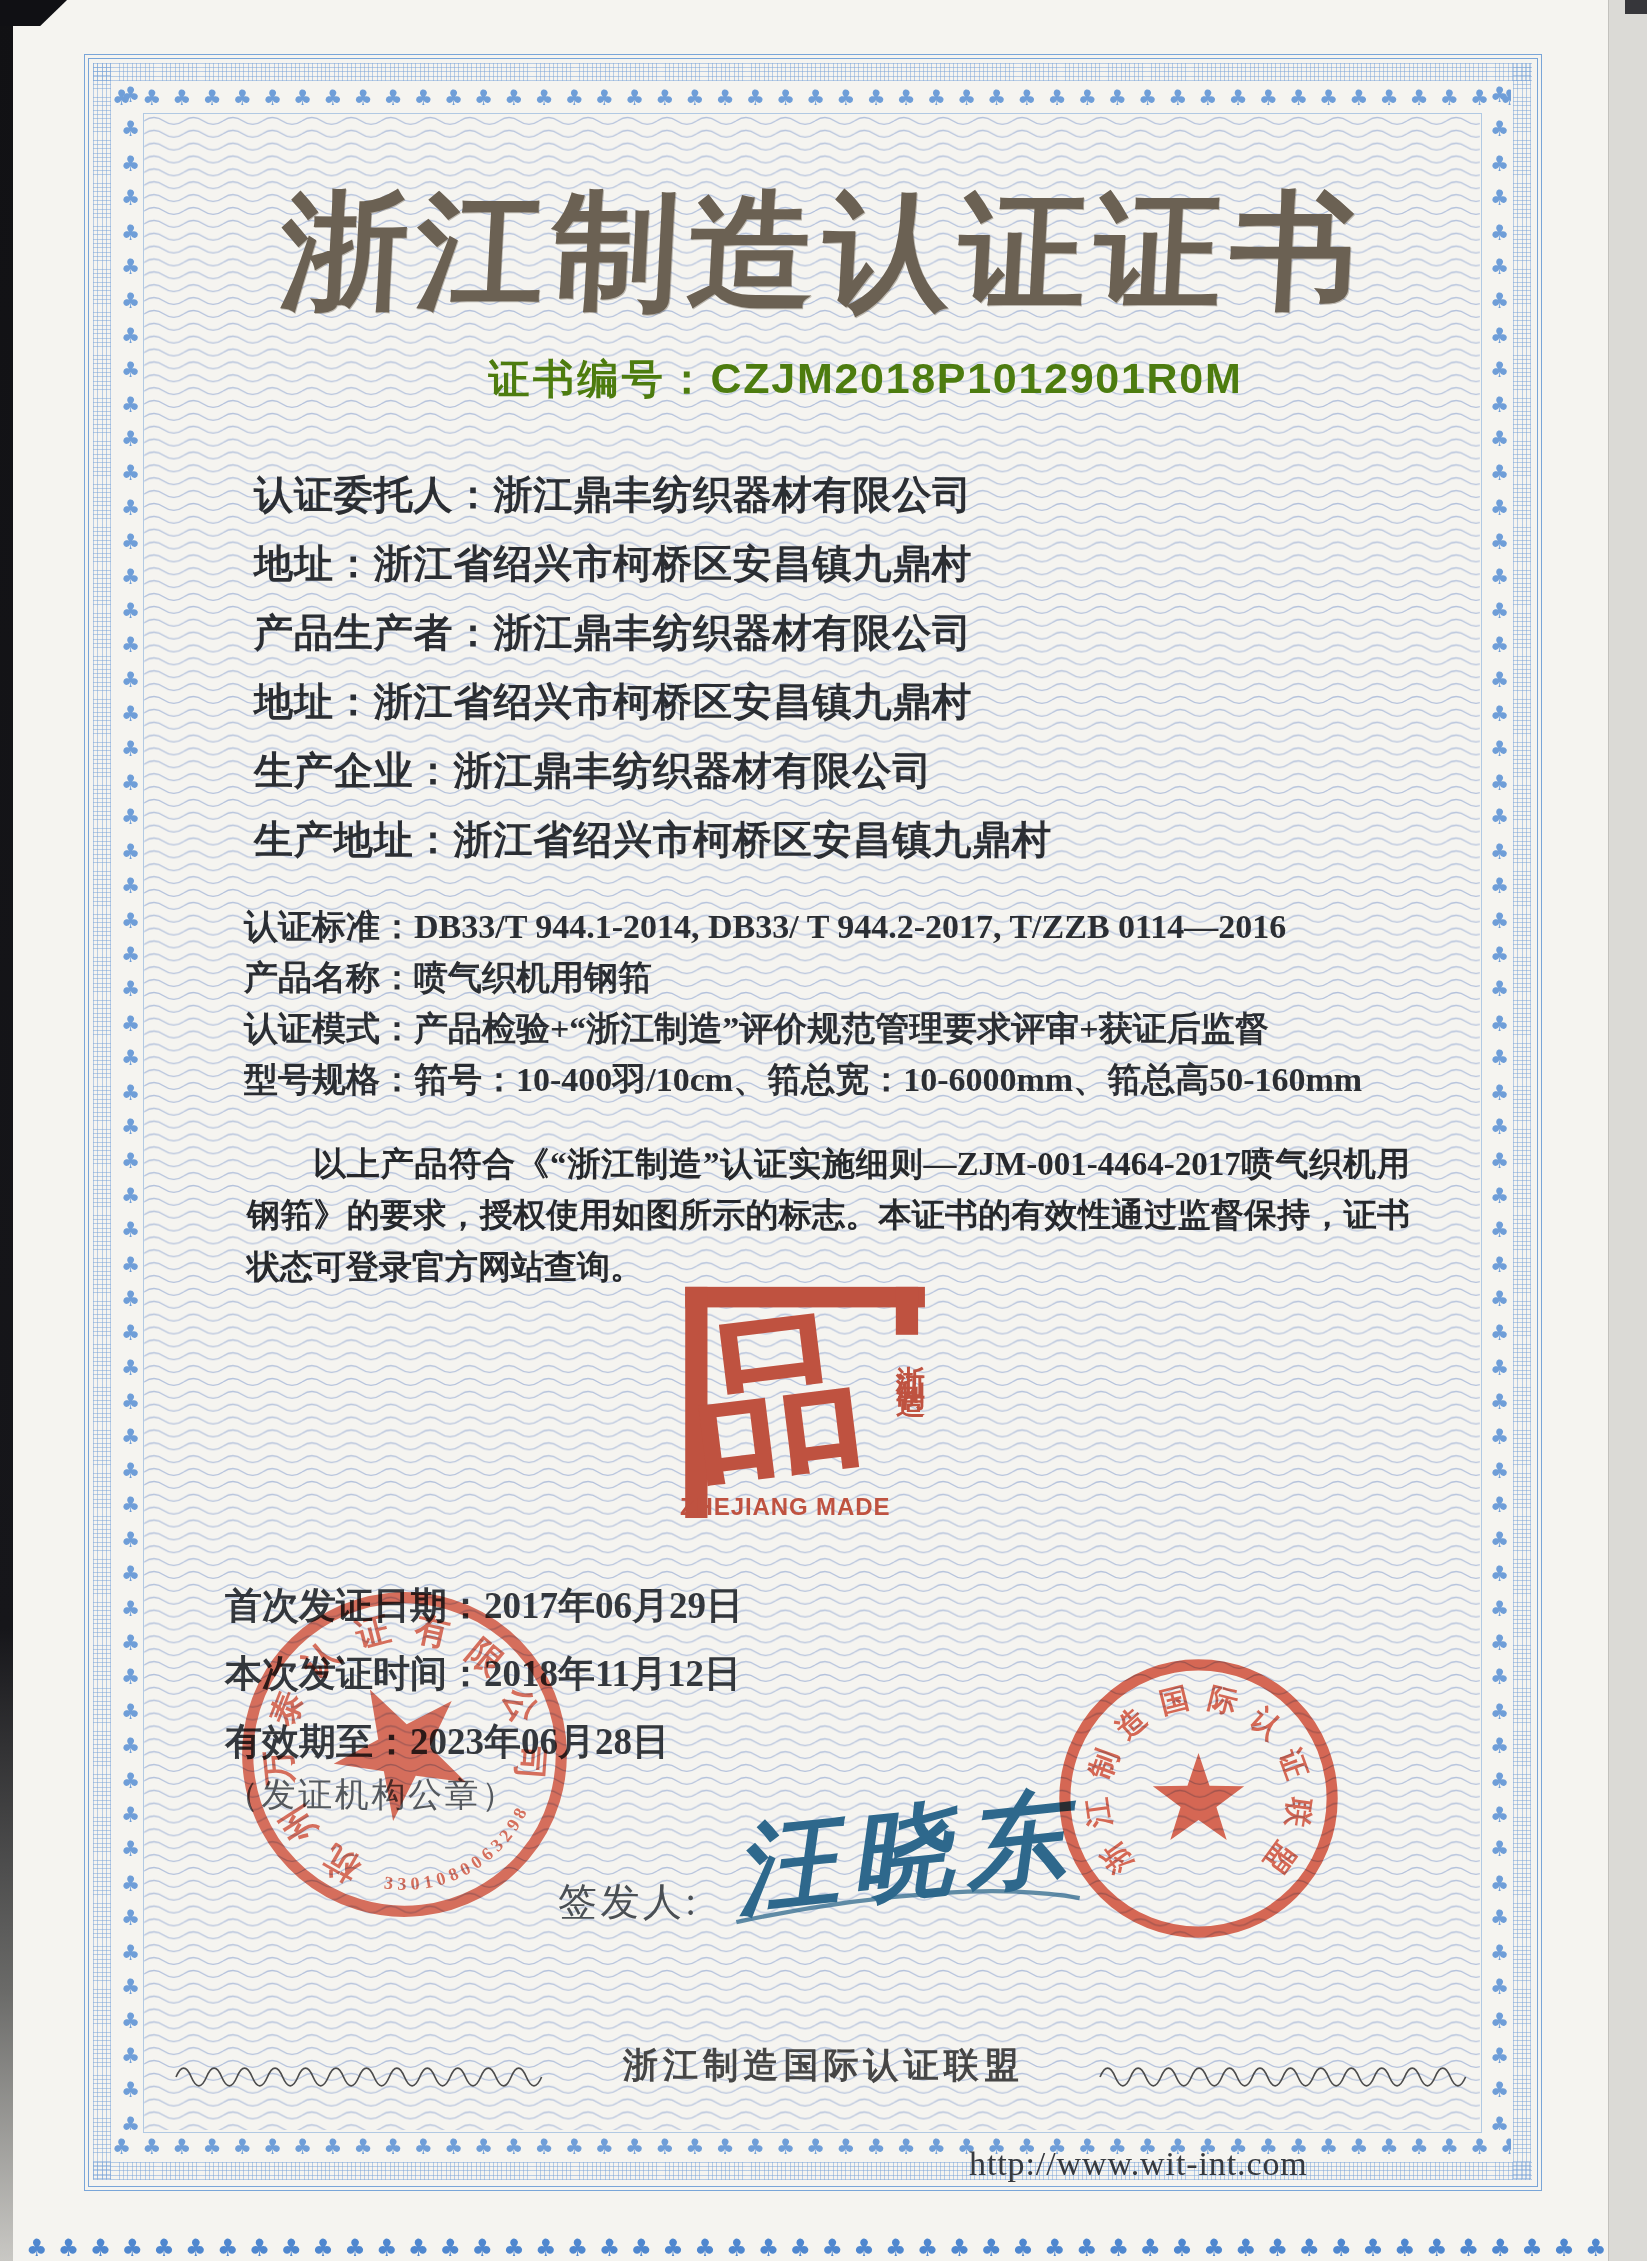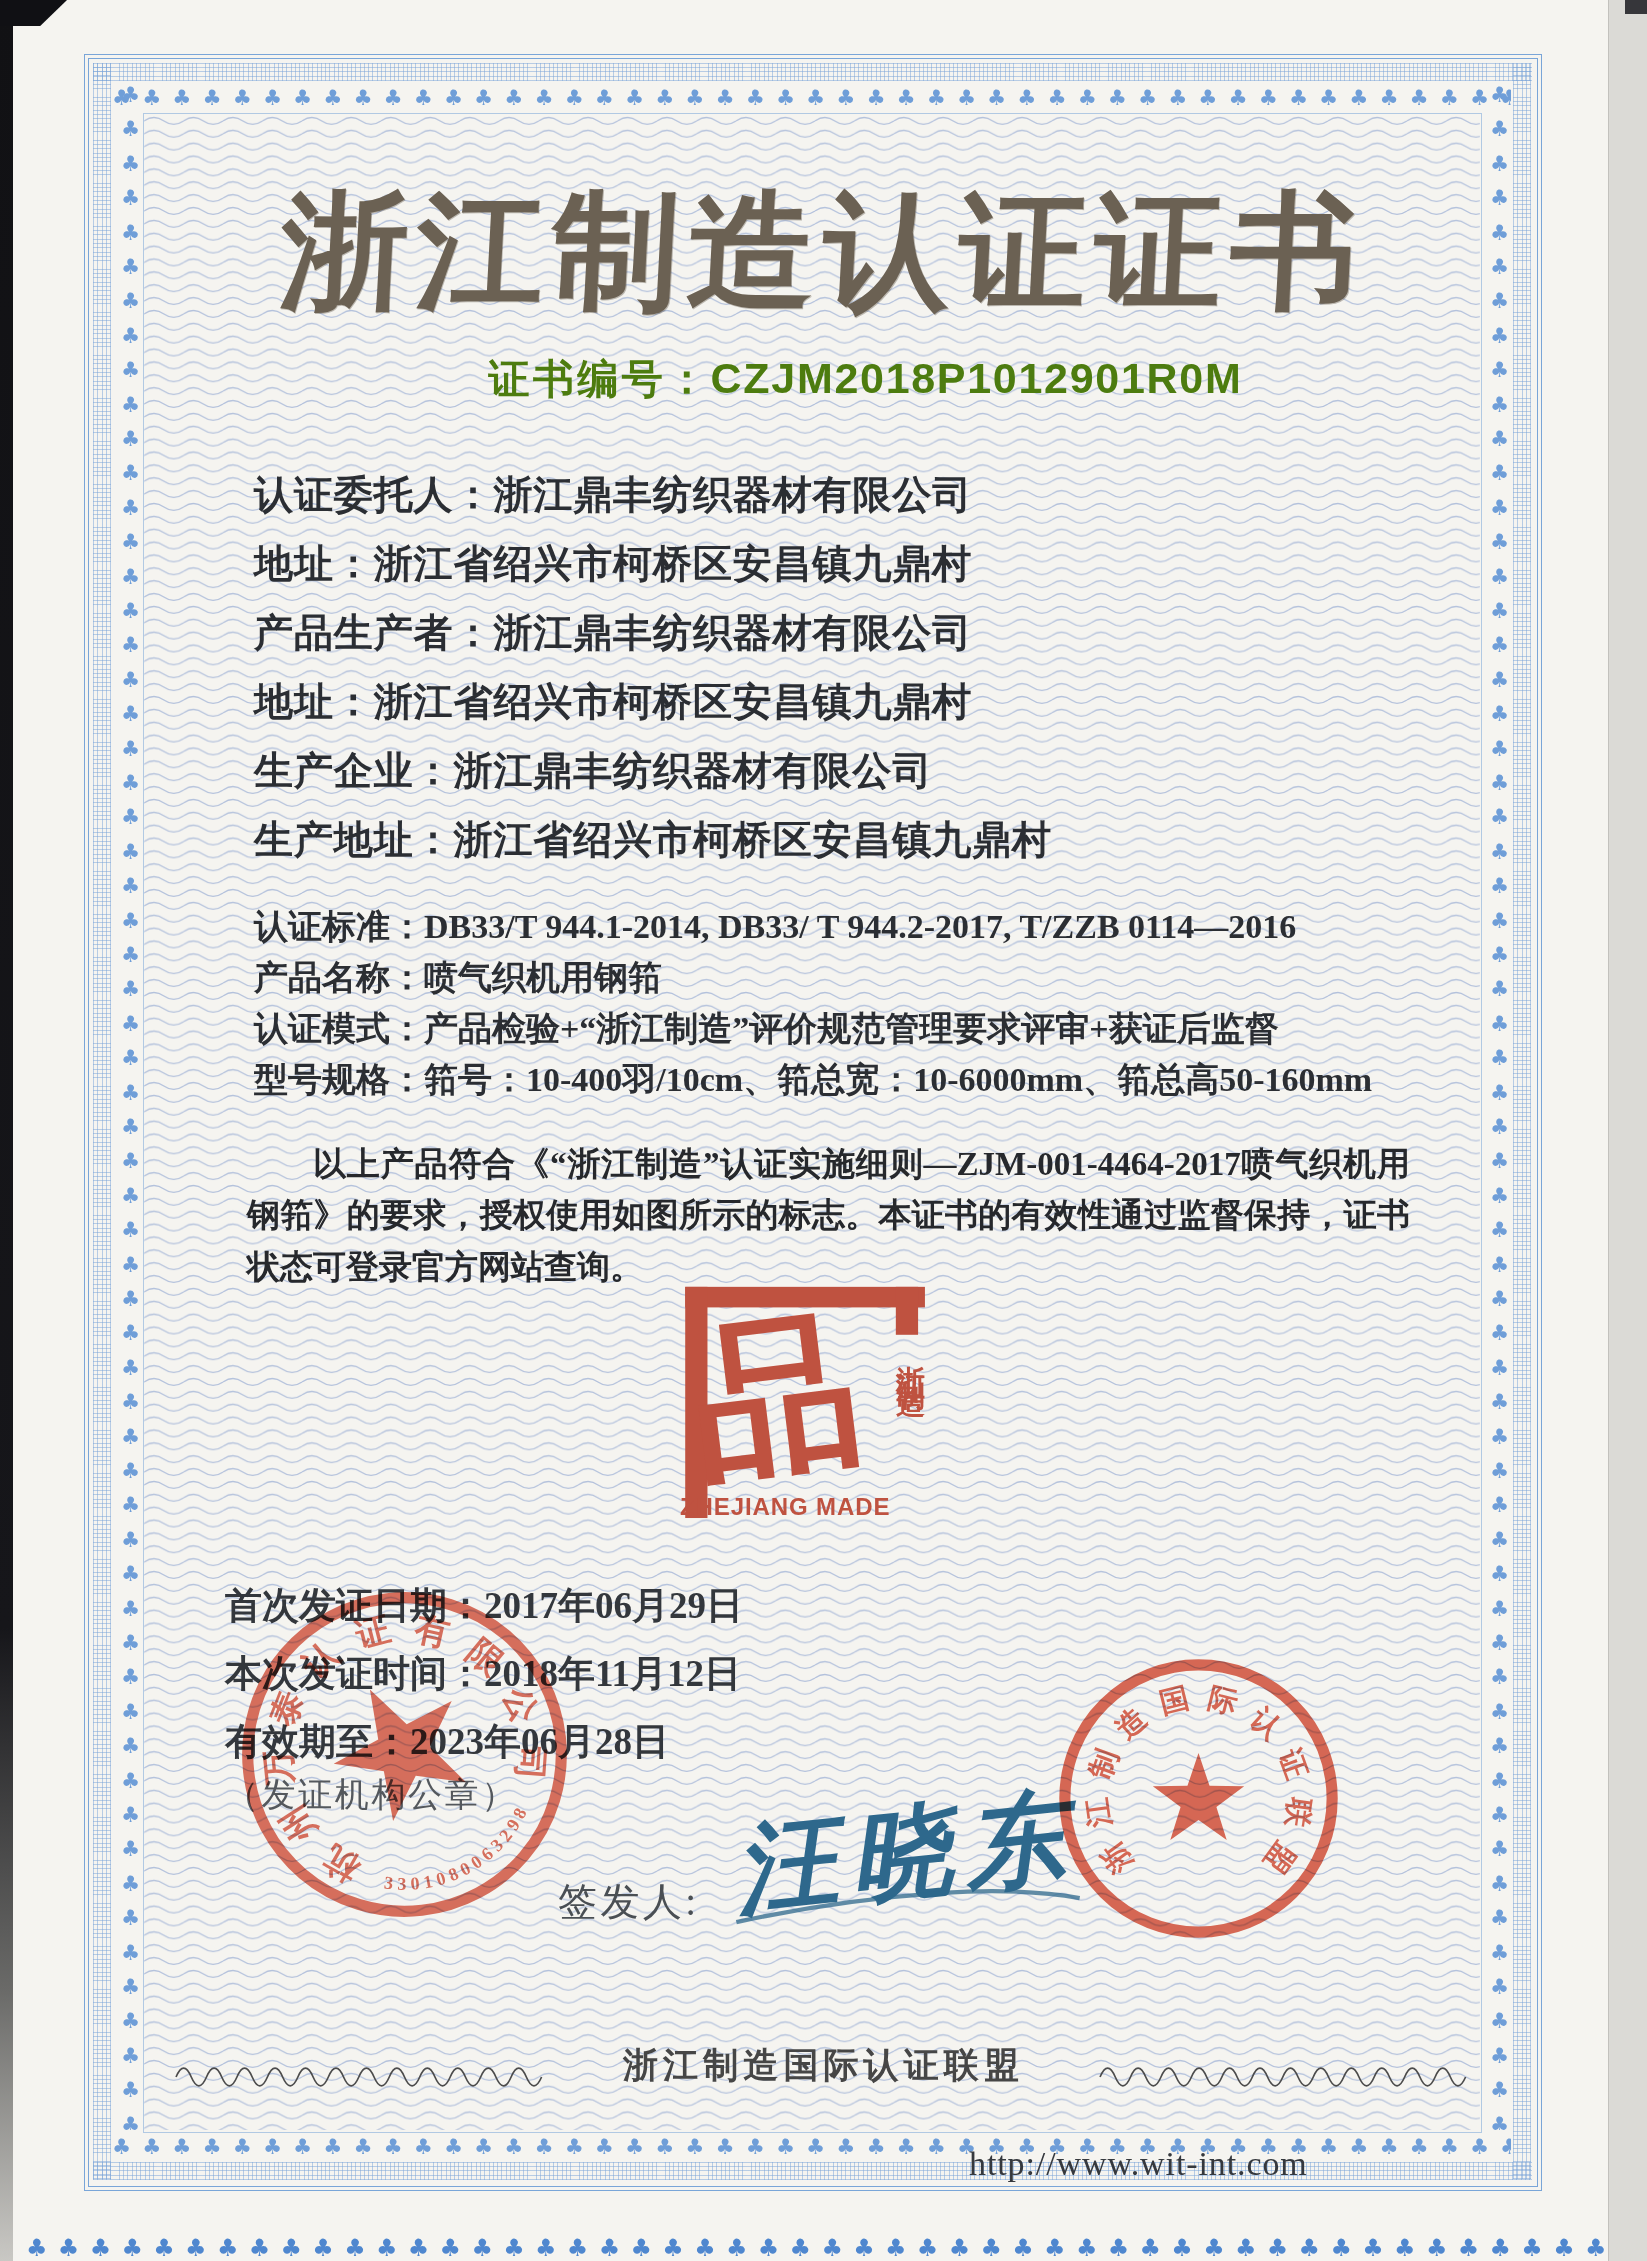--- a/index.html
+++ b/index.html
@@ -36,21 +36,21 @@
   #wave-bg{left:144px;top:114px;width:1336px;height:2016px;}
 
   
   #title{left:0;top:168px;width:1647px;text-align:center;font-size:127px;font-weight:bold;
     color:#6b6153;letter-spacing:8.6px;transform:skewX(-3deg);text-shadow:0.9px 0.9px 0 rgba(80,70,55,.35);}
   #certno{left:0;top:352px;width:1647px;text-align:center;color:#4d7c0f;white-space:nowrap;padding-left:42px;}
   #certno .lbl{font-size:41px;font-weight:bold;letter-spacing:3.4px;}
   #certno .num{font-size:43px;font-weight:bold;font-family:"Liberation Sans","DejaVu Sans",sans-serif;letter-spacing:1.7px;}
   #info{left:254px;top:460px;width:1201px;}
   #info .iline{height:69px;line-height:69px;font-size:39px;font-weight:bold;color:#2b2e33;letter-spacing:0.9px;white-space:nowrap;}
-  #specs{left:254px;top:901px;width:1218px;}
+  #specs{left:244px;top:901px;width:1218px;}
   #specs .sline{height:51px;line-height:51px;font-size:34px;font-weight:600;color:#2b2e33;white-space:nowrap;}
   #para{left:247px;top:1139px;width:1163px;font-size:33px;line-height:1.56;color:#26282c;
     text-align:justify;text-indent:2em;font-weight:700;}
 
   
   #logo{left:680px;top:1280px;width:257px;height:250px;color:#bf5240;}
   #logo svg{position:absolute;left:0;top:0;}
   #logo-char{position:absolute;left:12px;top:5.1px;width:172px;font-size:168px;font-weight:bold;
     color:#bf5240;transform:rotate(-7deg);font-family:"Liberation Serif",serif;}
   #logo-side{position:absolute;left:211px;top:62px;writing-mode:vertical-rl;text-orientation:upright;

